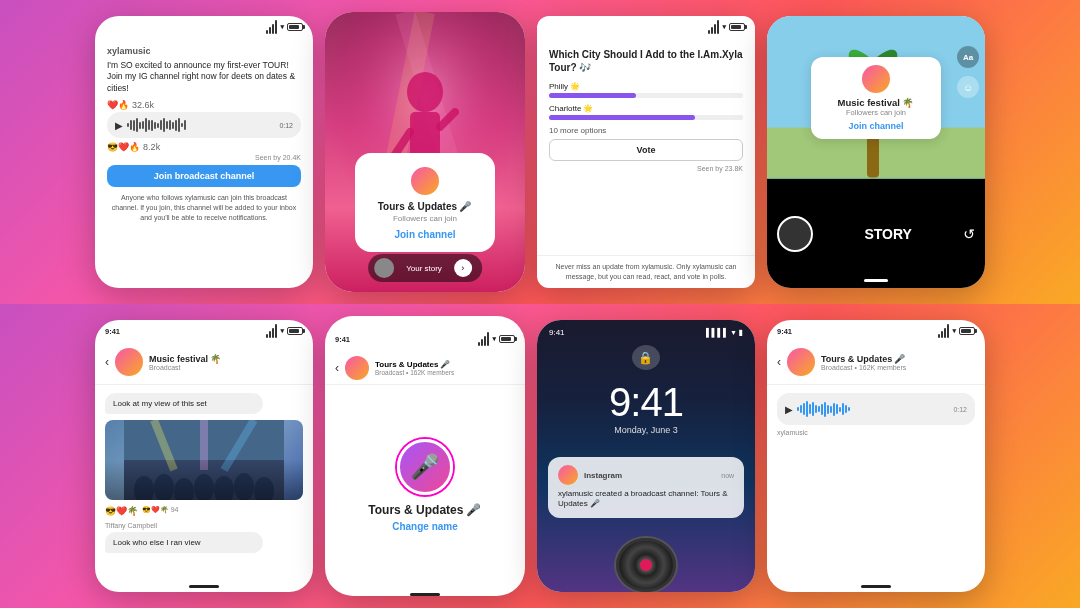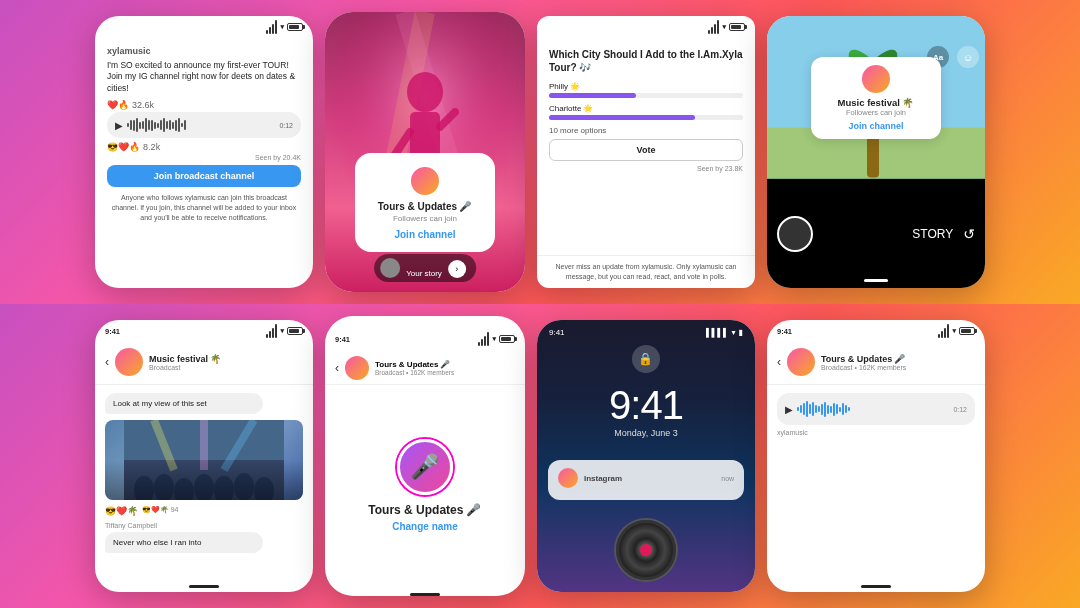--- a/index.html
+++ b/index.html
@@ -156,22 +156,22 @@
     .concert-join { font-size: 10px; color: #3897f0; font-weight: 700; }
     .story-bar {
       position: absolute;
       bottom: 10px;
       left: 50%;
       transform: translateX(-50%);
       background: rgba(0,0,0,0.5);
       border-radius: 20px;
       padding: 4px 10px 4px 6px;
       display: flex;
-      align-items: flex-end;
-      gap: 6px;
+      align-items: center;
+      gap: 12px;
       white-space: nowrap;
     }
     .story-avatar { width: 20px; height: 20px; border-radius: 50%; background: #888; }
     .story-text { font-size: 8px; color: #fff; }
     .story-arrow { width: 18px; height: 18px; border-radius: 50%; background: #fff; display: flex; align-items: center; justify-content: center; font-size: 9px; color: #000; }
 
     
     .phone-3 {
       width: 218px;
       height: 272px;
@@ -209,21 +209,21 @@
       left: 50%;
       transform: translate(-50%, -50%);
       text-align: center;
       width: 130px;
       z-index: 2;
     }
     .festival-avatar { width: 28px; height: 28px; border-radius: 50%; background: linear-gradient(135deg, #f857a6, #f9a825); margin: 0 auto 4px; }
     .festival-title { font-size: 9.5px; font-weight: 700; color: #222; }
     .festival-sub { font-size: 7.5px; color: #888; margin-bottom: 4px; }
     .festival-join { font-size: 9px; color: #3897f0; font-weight: 700; }
-    .story-icons { position: absolute; right: 6px; top: 30px; display: flex; flex-direction: row; gap: 8px; }
+    .story-icons { position: absolute; right: 6px; top: 30px; display: flex; flex-direction: column; gap: 8px; }
     .story-icon-btn { width: 22px; height: 22px; border-radius: 50%; background: rgba(255,255,255,0.3); display: flex; align-items: center; justify-content: center; font-size: 10px; color: #fff; }
     .story-bottom-bar {
       position: absolute;
       bottom: 0;
       width: 100%;
       background: rgba(0,0,0,0.6);
       padding: 6px 10px;
       display: flex;
       align-items: center;
       justify-content: space-between;
@@ -620,21 +620,21 @@
         <div class="festival-card">
           <div class="festival-avatar"></div>
           <div class="festival-title">Music festival 🌴</div>
           <div class="festival-sub">Followers can join</div>
           <div class="festival-join">Join channel</div>
         </div>
       </div>
 
       <div class="story-bottom-bar" style="position:relative;height:40%;background:#000;display:flex;align-items:center;padding:0 10px;gap:10px;">
         <div style="width:36px;height:36px;border-radius:50%;background:rgba(255,255,255,0.2);border:2px solid #fff;"></div>
-        <span style="font-size:12px;color:#fff;flex:1;text-align:right;">STORY</span>
+        <span style="font-size:14px;color:#fff;flex:1;text-align:center;font-weight:bold;">STORY</span>
         <span style="font-size:14px;color:#fff;">↺</span>
         <div style="width:24px;height:3px;background:#fff;border-radius:2px;position:absolute;bottom:6px;left:50%;transform:translateX(-50%);"></div>
       </div>
     </div>
 
   </div>
 </div>
 
 <div class="bg-bottom">
   <div class="bottom-row">
@@ -682,21 +682,21 @@
             <line x1="80" y1="0" x2="80" y2="50" stroke="rgba(255,180,255,0.3)" stroke-width="8"></line>
             <line x1="130" y1="0" x2="100" y2="50" stroke="rgba(100,200,255,0.3)" stroke-width="8"></line>
           </svg>
           <div class="chat-image-crowd"></div>
         </div>
         <div class="reaction-row">
           <span class="reaction">😎❤️🌴</span>
           <span class="reaction-count">😎❤️🌴 94</span>
         </div>
         <div class="sender-name">Tiffany Campbell</div>
-        <div class="chat-bubble-left2">Never who else I ran into</div>
+        <div class="chat-bubble-left2">Look who else I ran view</div>
       </div>
       <div style="width:30px;height:3px;background:#222;border-radius:2px;margin:4px auto;"></div>
     </div>
 
     <div class="phone phone-6">
       <div class="notch"></div>
       <div class="status-bar">
         <span>9:41</span>
         <div class="status-right">
           <div class="signal">
@@ -739,20 +739,21 @@
         </div>
         <div class="lock-icon-circle">🔒</div>
         <div class="lock-time-big">9:41</div>
         <div class="lock-date">Monday, June 3</div>
         <div class="notification-card">
           <div class="notif-header">
             <div class="notif-avatar-small"></div>
             <span class="notif-app-name">Instagram</span>
             <span class="notif-time">now</span>
           </div>
+          <div class="notif-body">xylamusic created a broadcast channel: Tours &amp; Updates 🎤</div>
         </div>
 
         <div class="vinyl">
           <div class="vinyl-center"></div>
         </div>
       </div>
     </div>
 
     <div class="phone phone-5" style="width:218px;height:272px;">
       <div class="status-bar">

